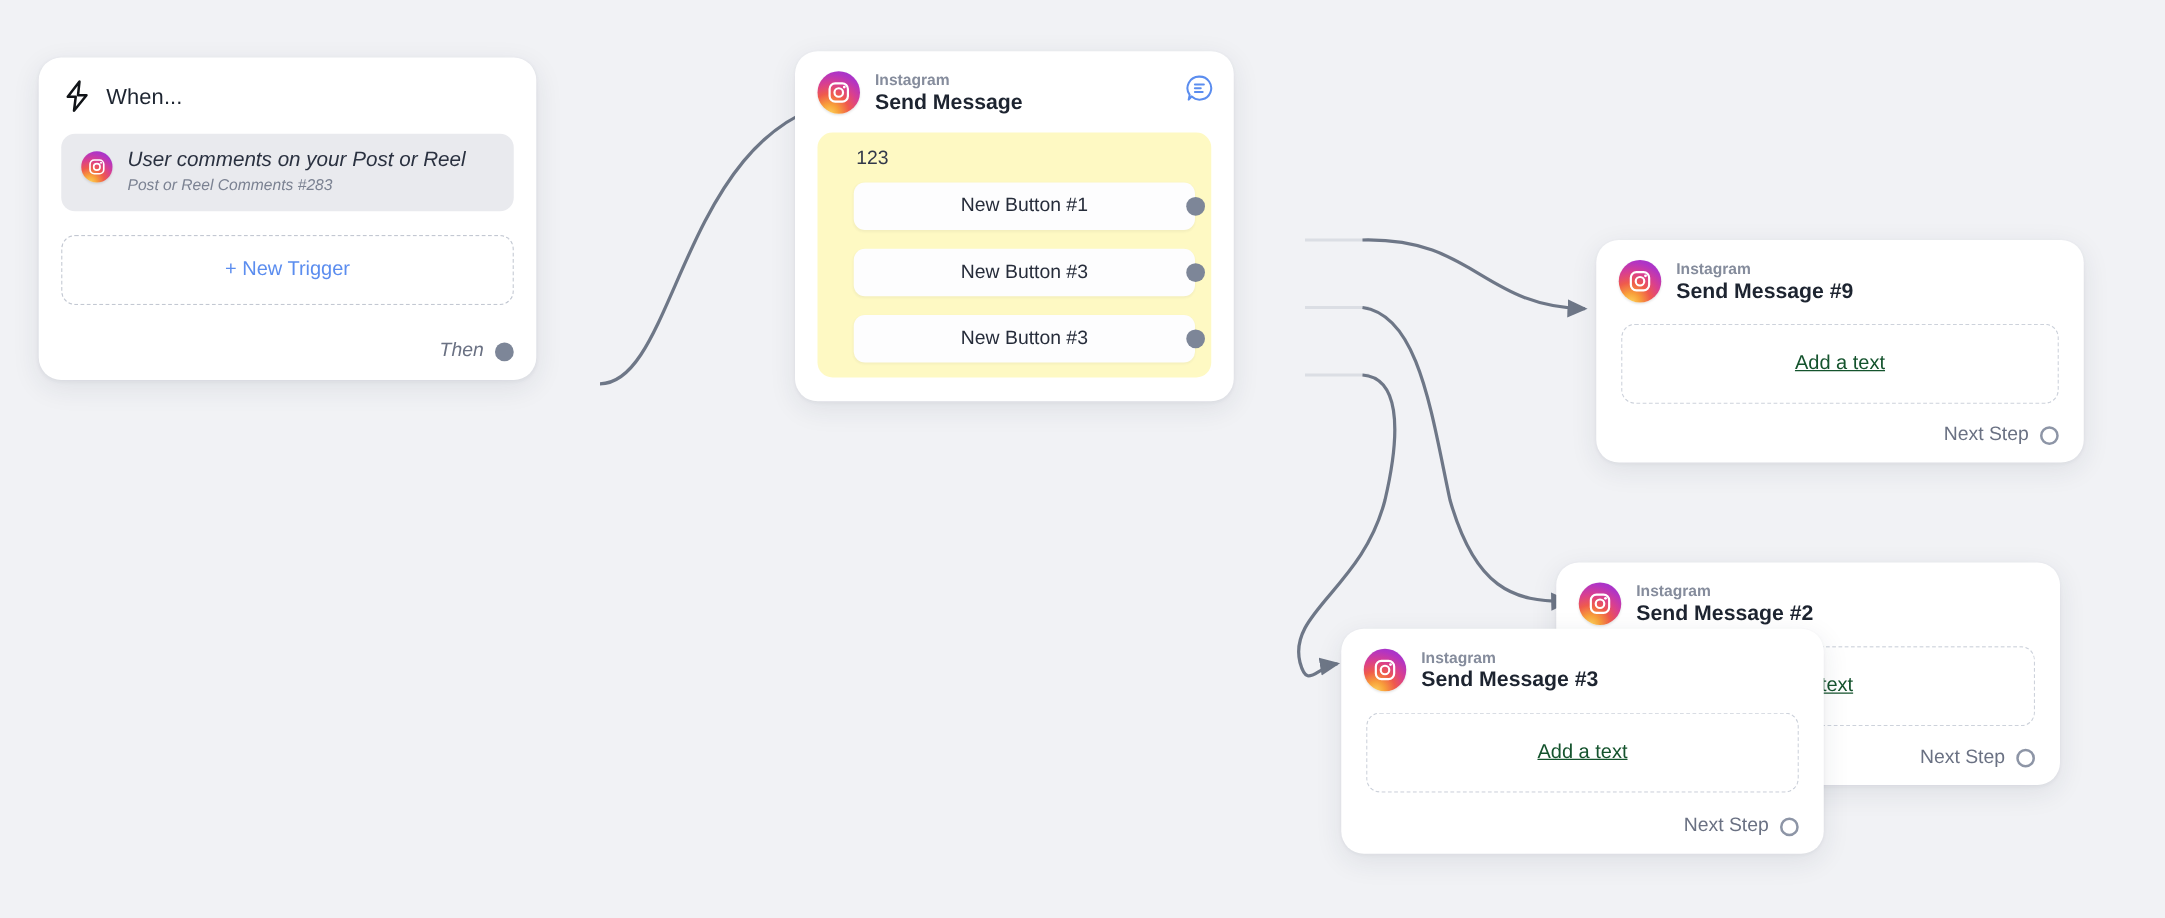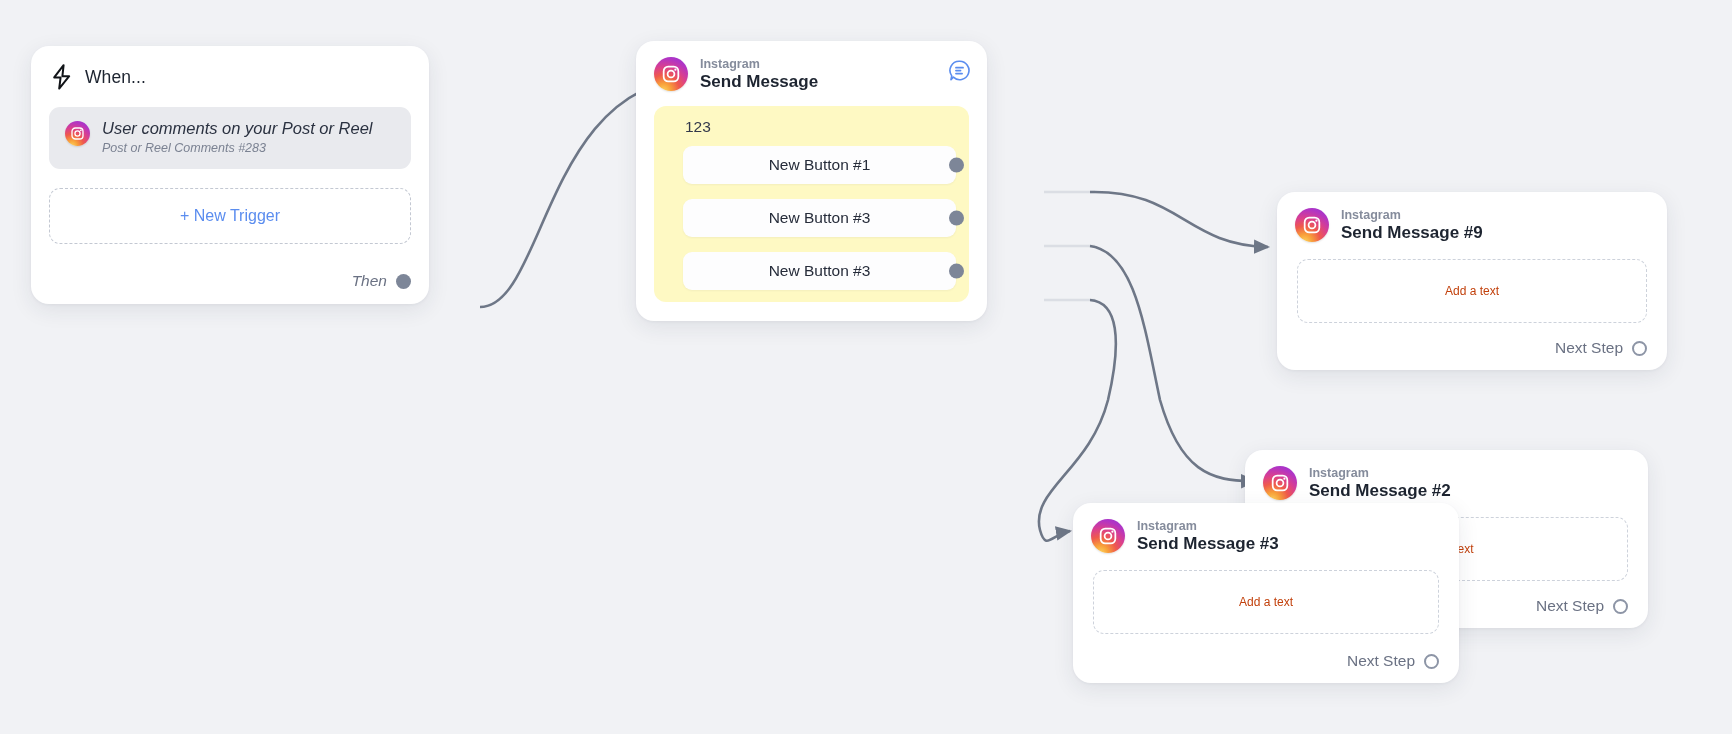--- a/index.html
+++ b/index.html
@@ -189,23 +189,24 @@
     padding: 16px 18px 0 18px;
   }
   .add-text-box {
     margin: 16px 20px 0 20px;
     height: 62px;
     border: 1.6px dashed #cdd2db;
     border-radius: 11px;
     display: flex;
     align-items: center;
     justify-content: center;
-    color: #c2410c;
-    font-size: 12px;
-    cursor: pointer;
+    color: #14532d;
+    font-size: 16px;
+    cursor: pointer;
+    text-decoration: underline;
   }
   .next-row {
     position: absolute;
     right: 20px;
     bottom: 13px;
     display: flex;
     align-items: center;
     gap: 9px;
   }
   .next-label { font-size: 15.5px; color: #6a7183; }

